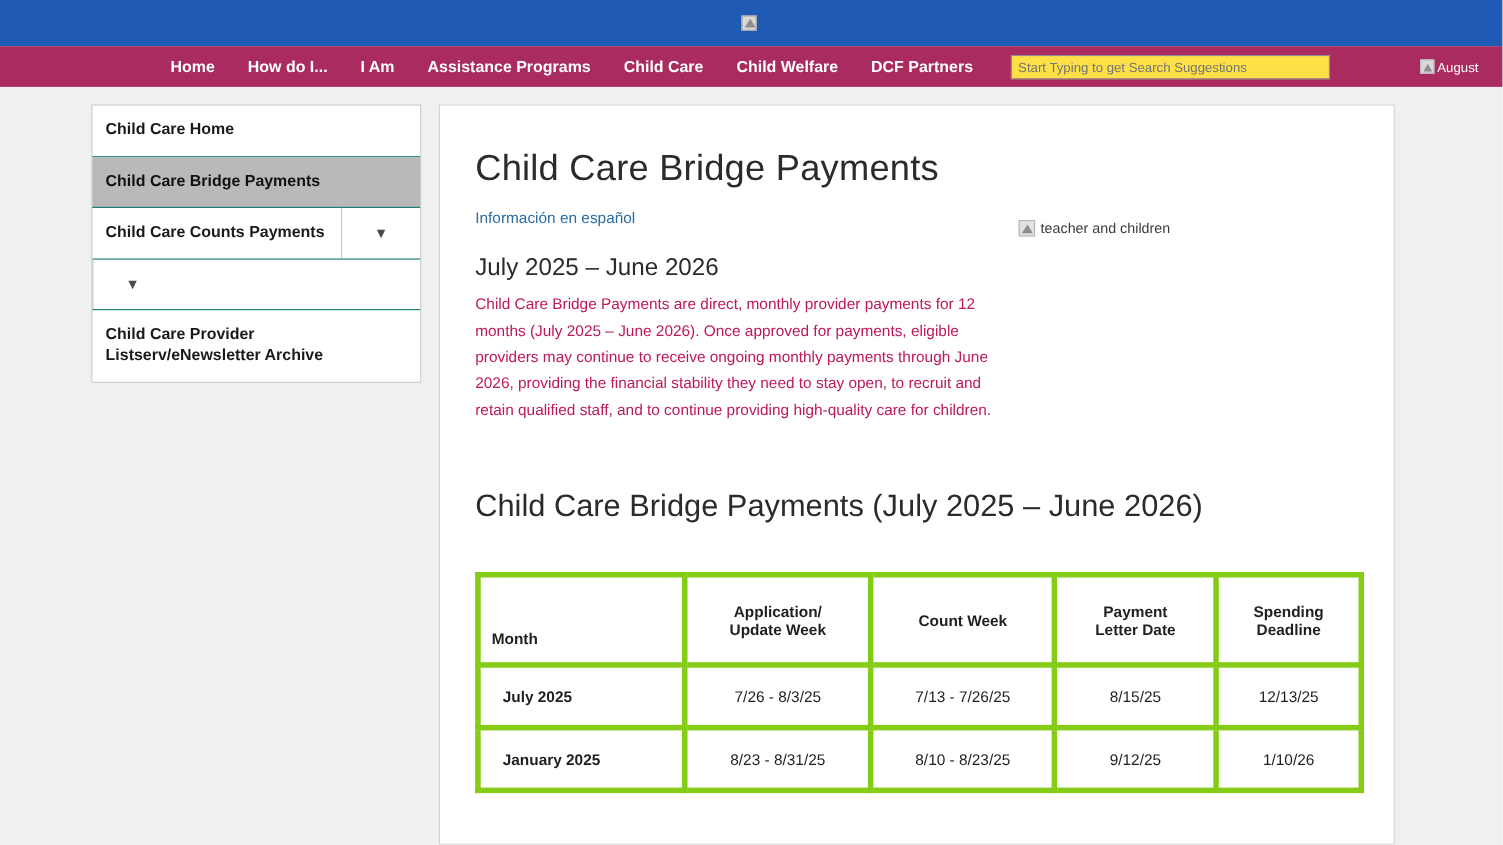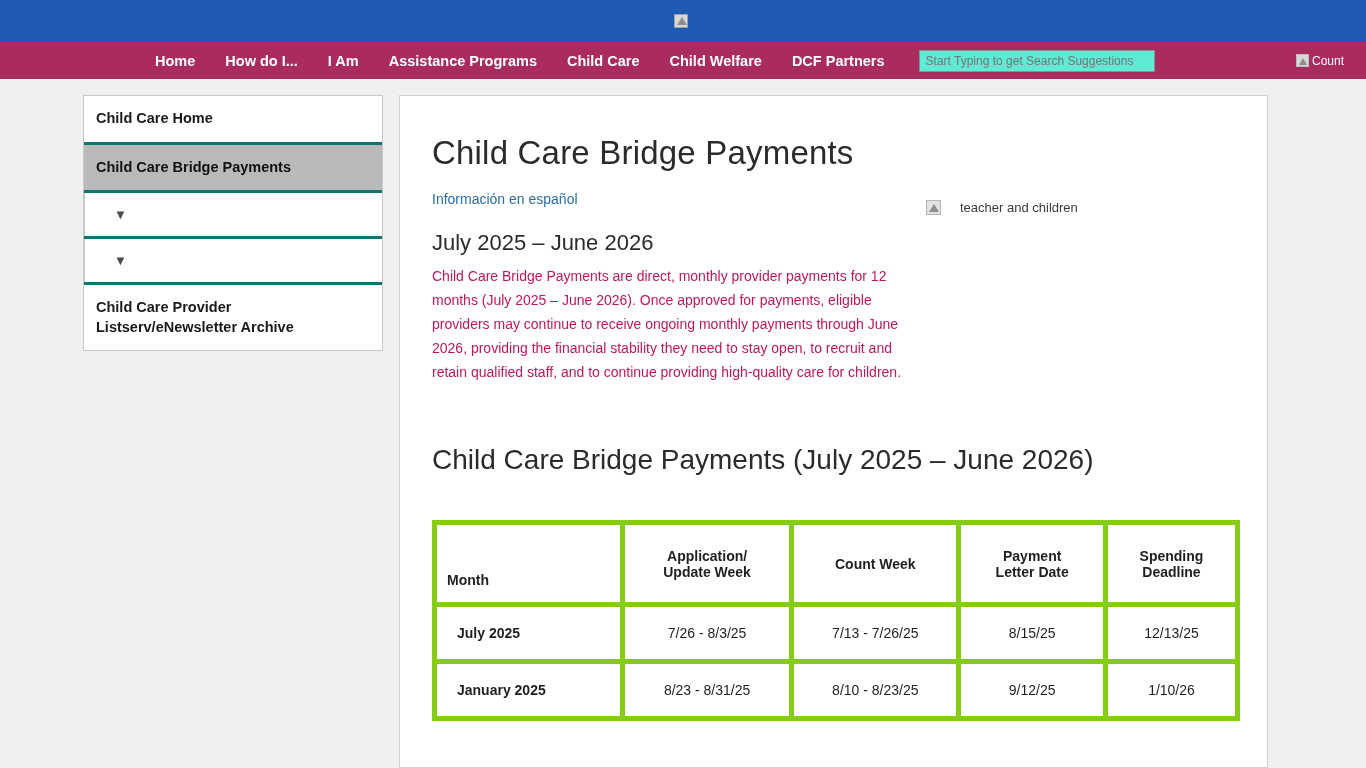--- a/index.html
+++ b/index.html
@@ -59,24 +59,24 @@
     font-weight: bold;
     margin-right: 30px;
     white-space: nowrap;
     cursor: pointer;
   }
   .nav-item:last-of-type { margin-right: 18px; }
   .search-wrap {
     margin-left: 4px;
   }
   .search-input {
-    width: 236px;
+    width: 290px;
     height: 22px;
     border: 1px solid #8f8f8f;
-    background: #5eead4;
+    background: #fde047;
     font-size: 12px;
     color: #767676;
     padding: 2px 6px;
     font-family: "Liberation Sans", sans-serif;
   }
   .search-icon-holder {
     position: absolute;
     right: 22px;
     top: 50%;
     transform: translateY(-50%);
@@ -111,21 +111,21 @@
 
   
   .sidebar {
     width: 300px;
     margin-left: 83px;
     background: #ffffff;
     border: 1px solid #c8c8c8;
     height: fit-content;
   }
   .side-item {
-    border-bottom: 3px solid #0f766e;
+    border-bottom: 1px solid #0f766e;
     display: flex;
     align-items: stretch;
     min-height: 46px;
     cursor: pointer;
   }
   .side-item:last-child { border-bottom: none; }
   .side-label {
     flex: 1;
     padding: 13px 12px;
     font-size: 14.5px;
@@ -184,21 +184,21 @@
   }
   .content-cols { display: flex; }
   .left-col { width: 480px; }
   .right-col {
     margin-left: 14px;
     padding-top: 10px;
   }
   .img-broken-text {
     display: inline-flex;
     align-items: center;
-    gap: 19px;
+    gap: 5px;
     font-size: 13px;
     color: #3b3b3b;
   }
   .img-broken-text .glyph {
     width: 15px; height: 15px;
     background: #e2e2e2;
     border: 1px solid #b4b4b4;
     position: relative;
     flex: none;
   }
@@ -266,34 +266,35 @@
   <span class="nav-item">I Am</span>
   <span class="nav-item">Assistance Programs</span>
   <span class="nav-item">Child Care</span>
   <span class="nav-item">Child Welfare</span>
   <span class="nav-item">DCF Partners</span>
   <span class="search-wrap">
     <input class="search-input" type="text" placeholder="Start Typing to get Search Suggestions" style="">
   </span>
   <span class="search-icon-holder">
     <span class="glyph"></span>
-    <span>Count</span>
+    <span>August</span>
   </span>
 </div>
 
 <div class="page">
 
   <div class="sidebar">
     <div class="side-item">
       <div class="side-label">Child Care Home</div>
     </div>
     <div class="side-item active">
       <div class="side-label">Child Care Bridge Payments</div>
     </div>
     <div class="side-item">
+      <div class="side-label">Child Care Counts Payments</div>
       <div class="side-caret">▼</div>
     </div>
     <div class="side-item">
       <div class="side-caret">▼</div>
     </div>
     <div class="side-item">
       <div class="side-label">Child Care Provider Listserv/eNewsletter Archive</div>
     </div>
   </div>
 

